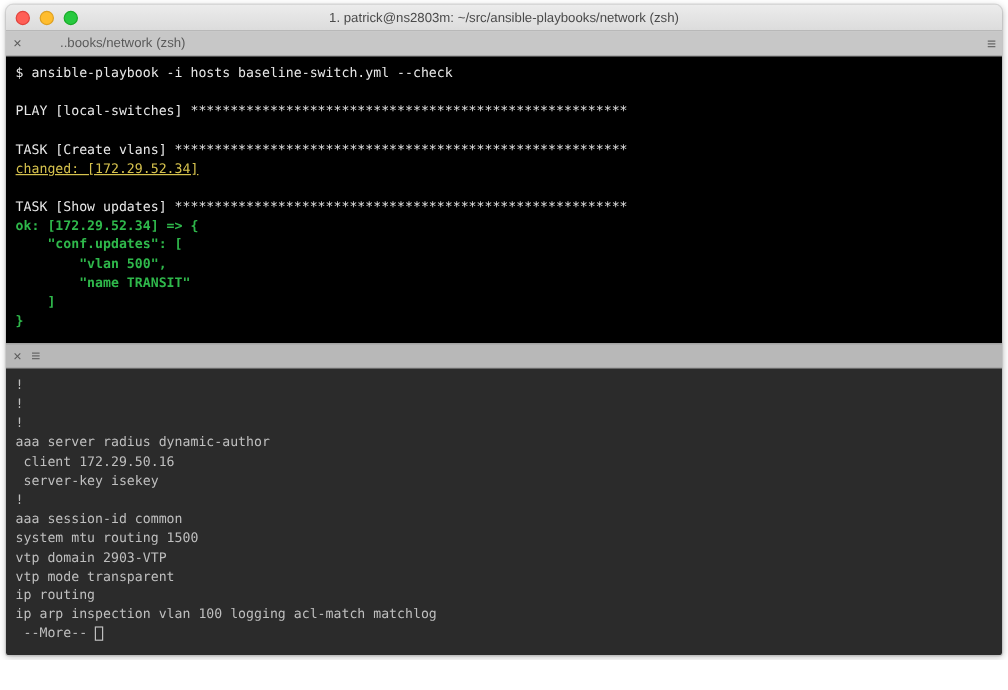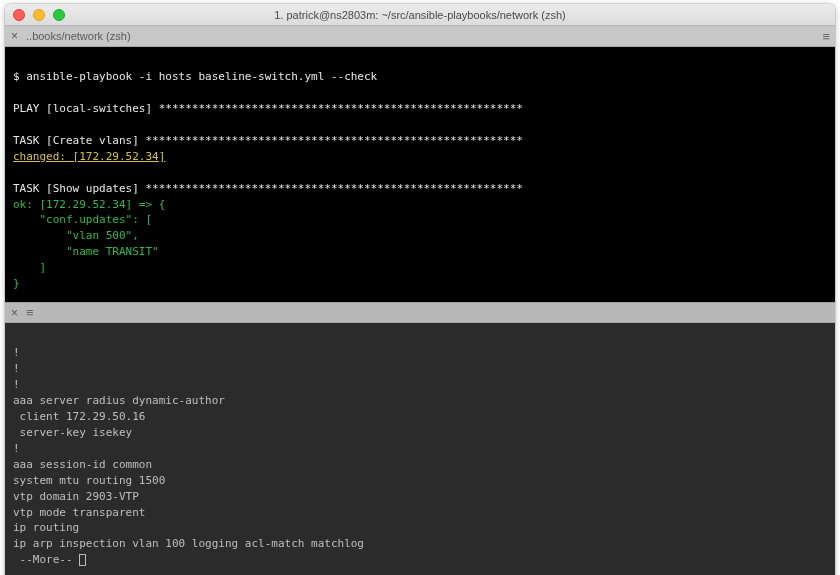--- a/index.html
+++ b/index.html
@@ -48,36 +48,36 @@
       background: #b8b8b8;
       border-top: 1px solid #9d9d9d;
     }
     .tab-close {
       font-family: -apple-system, sans-serif;
       color: #5a5a5a; margin-right: 8px; font-size: 12px;
       cursor: default;
     }
     .tab-label {
       font-family: -apple-system, sans-serif;
-      color: #5a5a5a; font-size: 11px; flex: 1;
+      color: #5a5a5a; font-size: 11px; flex: 1; margin-left: 24px;
     }
     .tab-menu {
       font-family: -apple-system, sans-serif;
       color: #6a6a6a; font-size: 13px; letter-spacing: -1px;
     }
     .pane {
-      padding: 22px 8px 10px 8px;
+      padding: 6px 8px 10px 8px;
       line-height: 1.45;
       white-space: pre;
     }
     .pane-top { background: #000; color: #bfbfbf; }
     .pane-bottom { background: #2b2b2b; color: #bfbfbf; min-height: 226px; }
     .c-white { color: #e8e8e8; }
     .c-yellow { color: #d6c24e; text-decoration: underline; }
-    .c-green { color: #2fb84b; }
+    .c-green { color: #2fb84b; font-weight: bold; }
     .cursor {
       display: inline-block; width: 7px; height: 12px;
       border: 1px solid #bfbfbf; vertical-align: text-bottom;
     }
   </style>
 </head>
 <body>
 
 <div class="window">
   <div class="titlebar">

